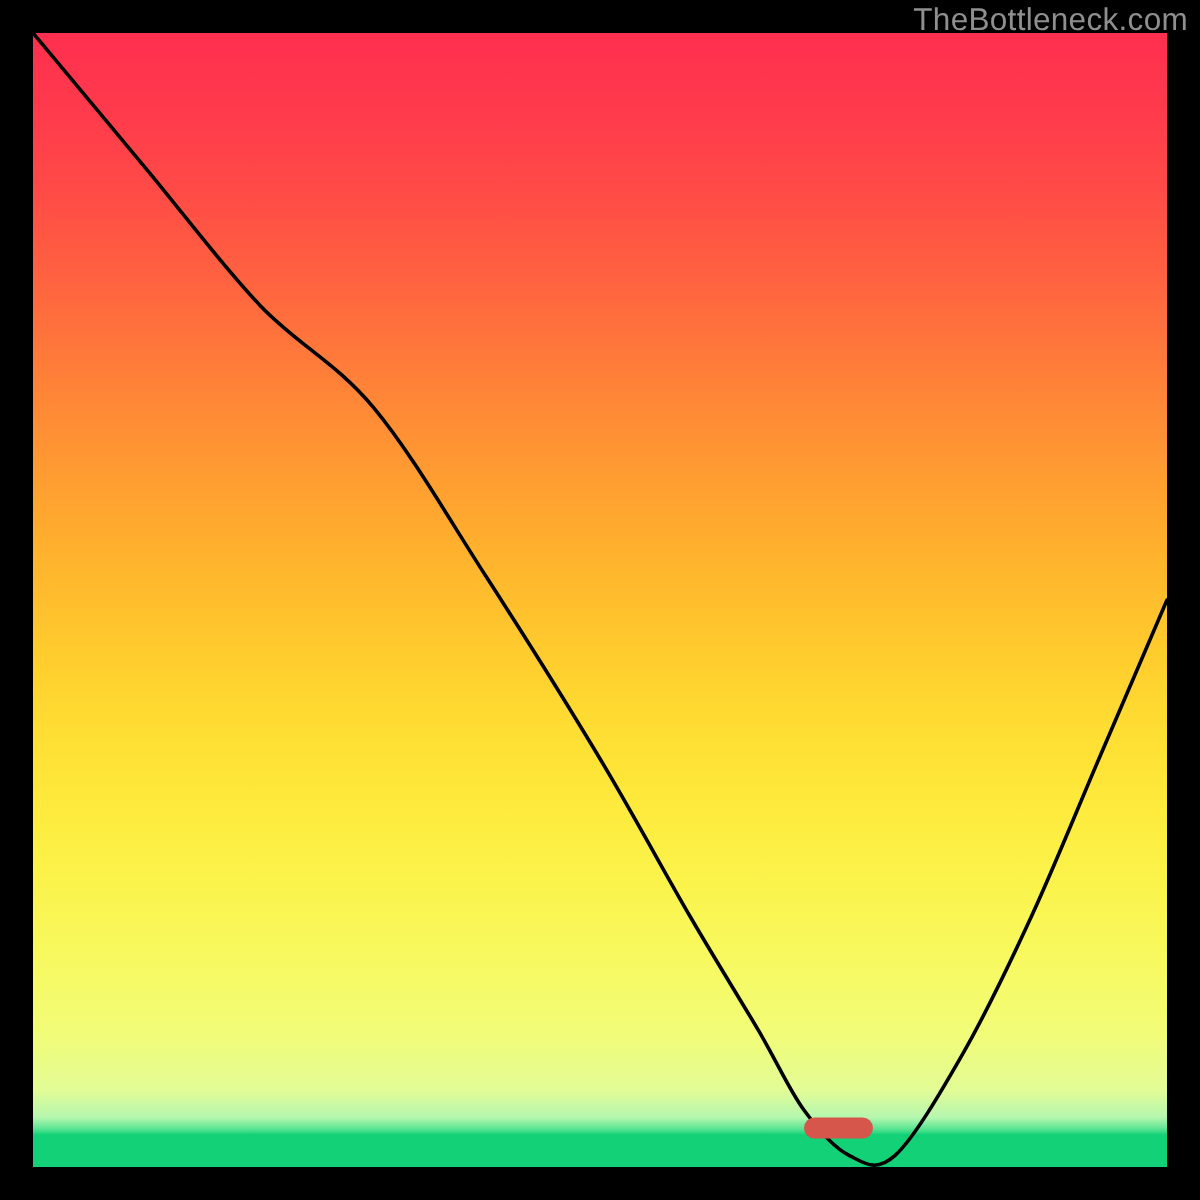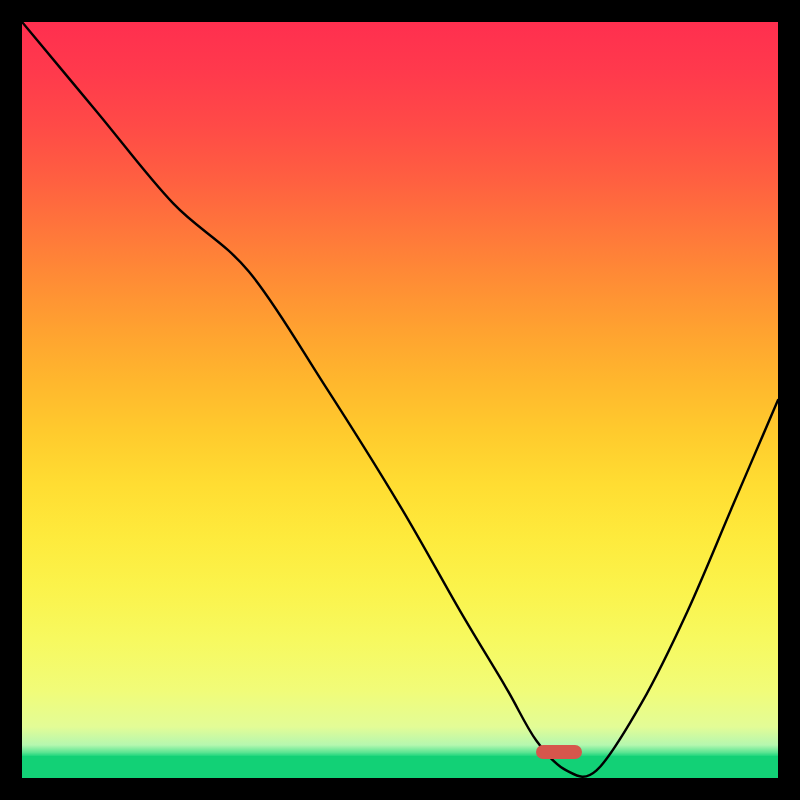--- a/index.html
+++ b/index.html
@@ -86,20 +86,21 @@
     border-radius: 7px;
     background: #d6564c;
     z-index: 4;
     transform: translate(-50%, -50%);
   }
 </style>
 </head>
 <body>
 
 <div class="outer">
+  <div class="watermark">TheBottleneck.com</div>
   <div class="plot">
     <div class="gradient"></div>
     <div class="green-strip"></div>
     <svg class="curve" viewBox="0 0 756 756" preserveAspectRatio="none">
       <path id="curve-path" d="M 0,0 C 12.600000000000001,15.120000000000005 50.400000000000006,60.48000000000003 75.60000000000001,90.72000000000003 C 100.80000000000001,120.96000000000002 126.00000000000001,154.97999999999996 151.20000000000002,181.43999999999994 C 176.4,207.89999999999992 201.59999999999997,219.23999999999995 226.79999999999998,249.47999999999996 C 252,279.71999999999997 277.20000000000005,323.82 302.40000000000003,362.88 C 327.6,401.94 355.32,446.04 378,483.84000000000003 C 400.68,521.6400000000001 420.84,559.44 438.47999999999996,589.6800000000001 C 456.11999999999995,619.9200000000001 471.24,643.86 483.84000000000003,665.28 C 496.44000000000005,686.6999999999999 504.00000000000006,704.34 514.08,718.2 C 524.1600000000001,732.0600000000001 534.2399999999999,743.4000000000001 544.3199999999999,748.44 C 554.4,753.48 561.96,759.7800000000001 574.5600000000001,748.44 C 587.1600000000001,737.1 604.8,706.86 619.92,680.4 C 635.04,653.9399999999999 650.16,622.44 665.28,589.6800000000001 C 680.4,556.9200000000001 695.52,519.12 710.64,483.84000000000003 C 725.76,448.56 748.44,395.64 756,378" stroke="#000" stroke-width="2.4" fill="none" stroke-linecap="round" stroke-linejoin="round"></path>
     </svg>
     <div class="marker" id="marker" style="left: 536.76px; top: 730px; background: rgb(214, 86, 76);"></div>
   </div>
 </div>
 

